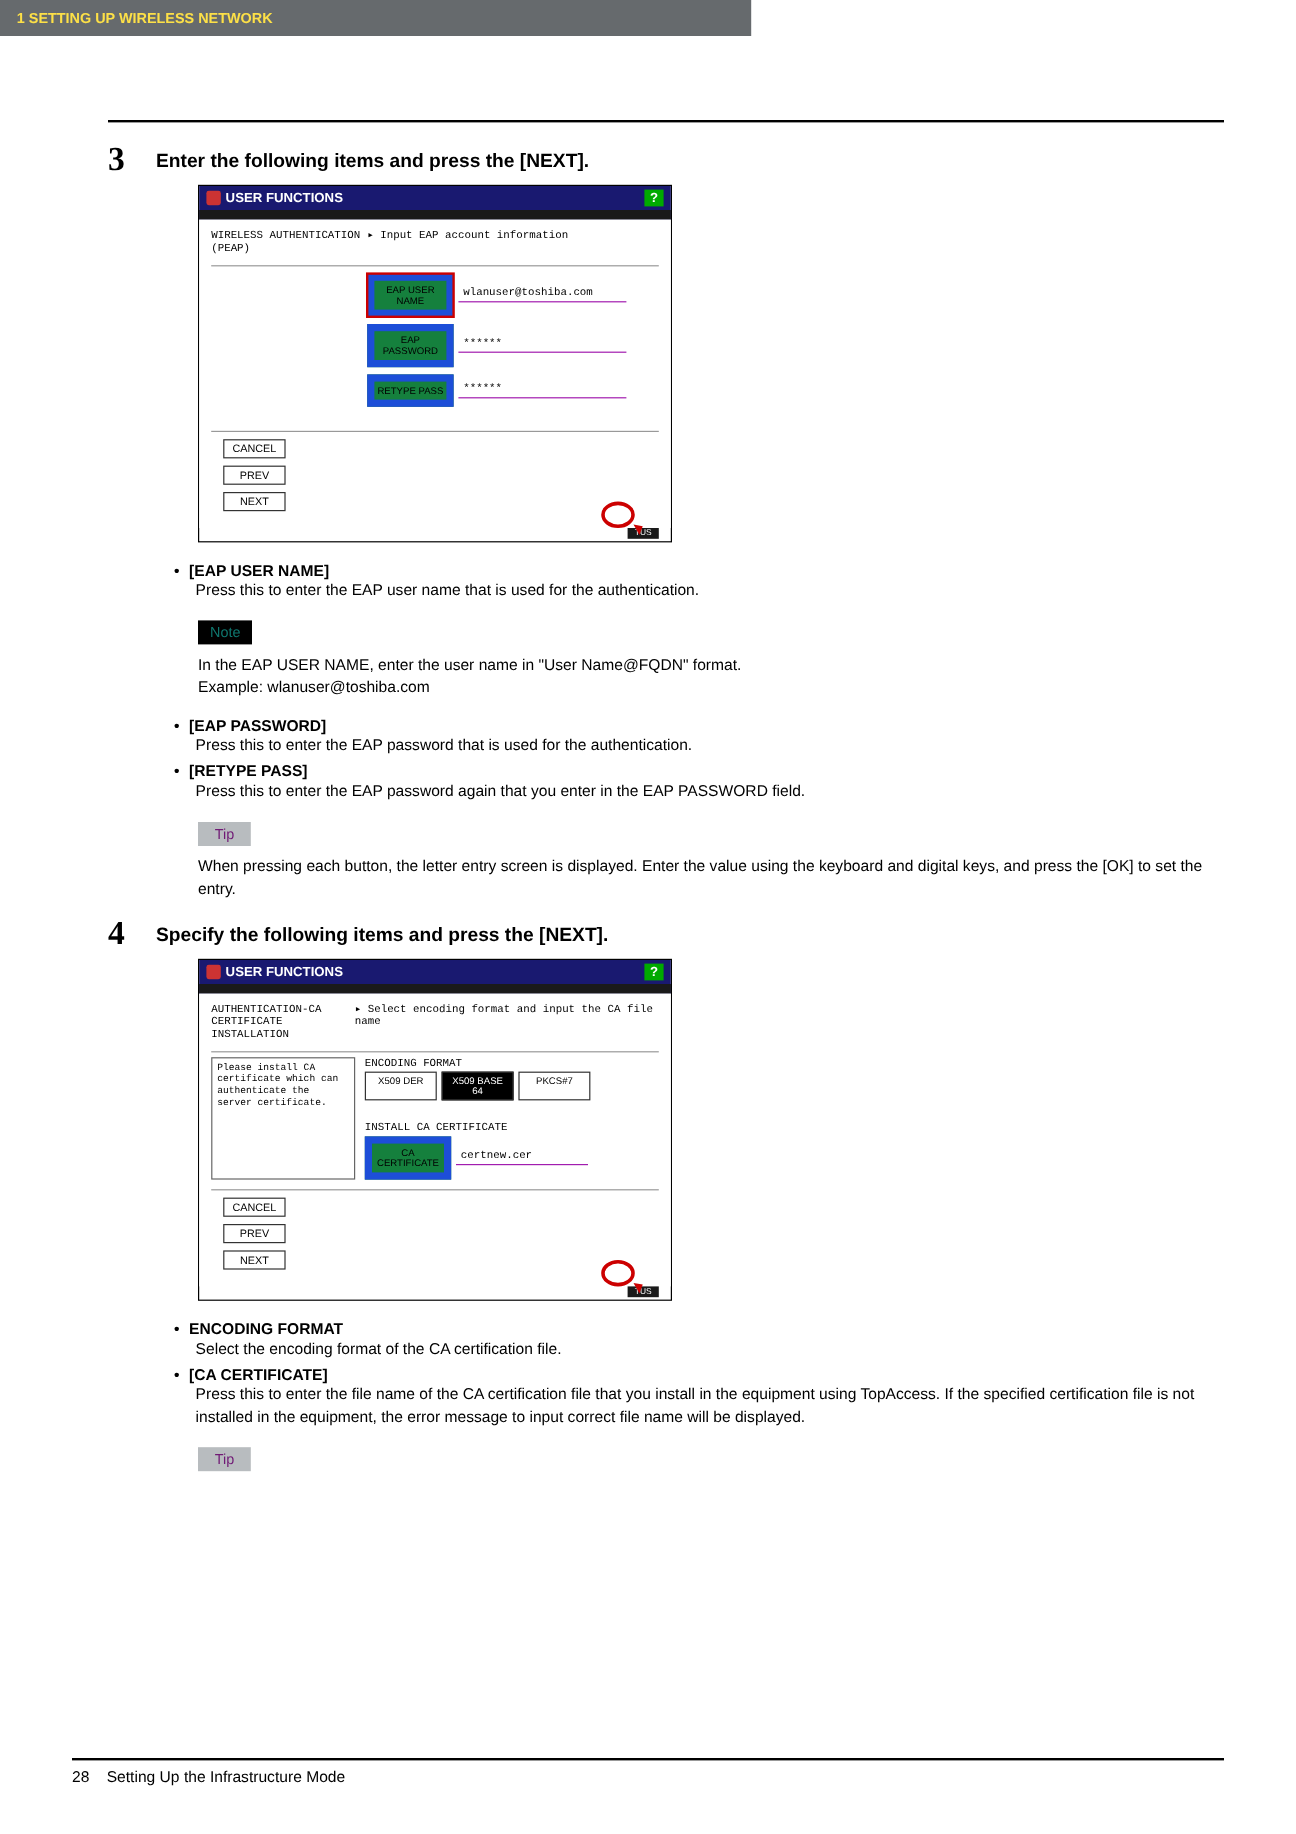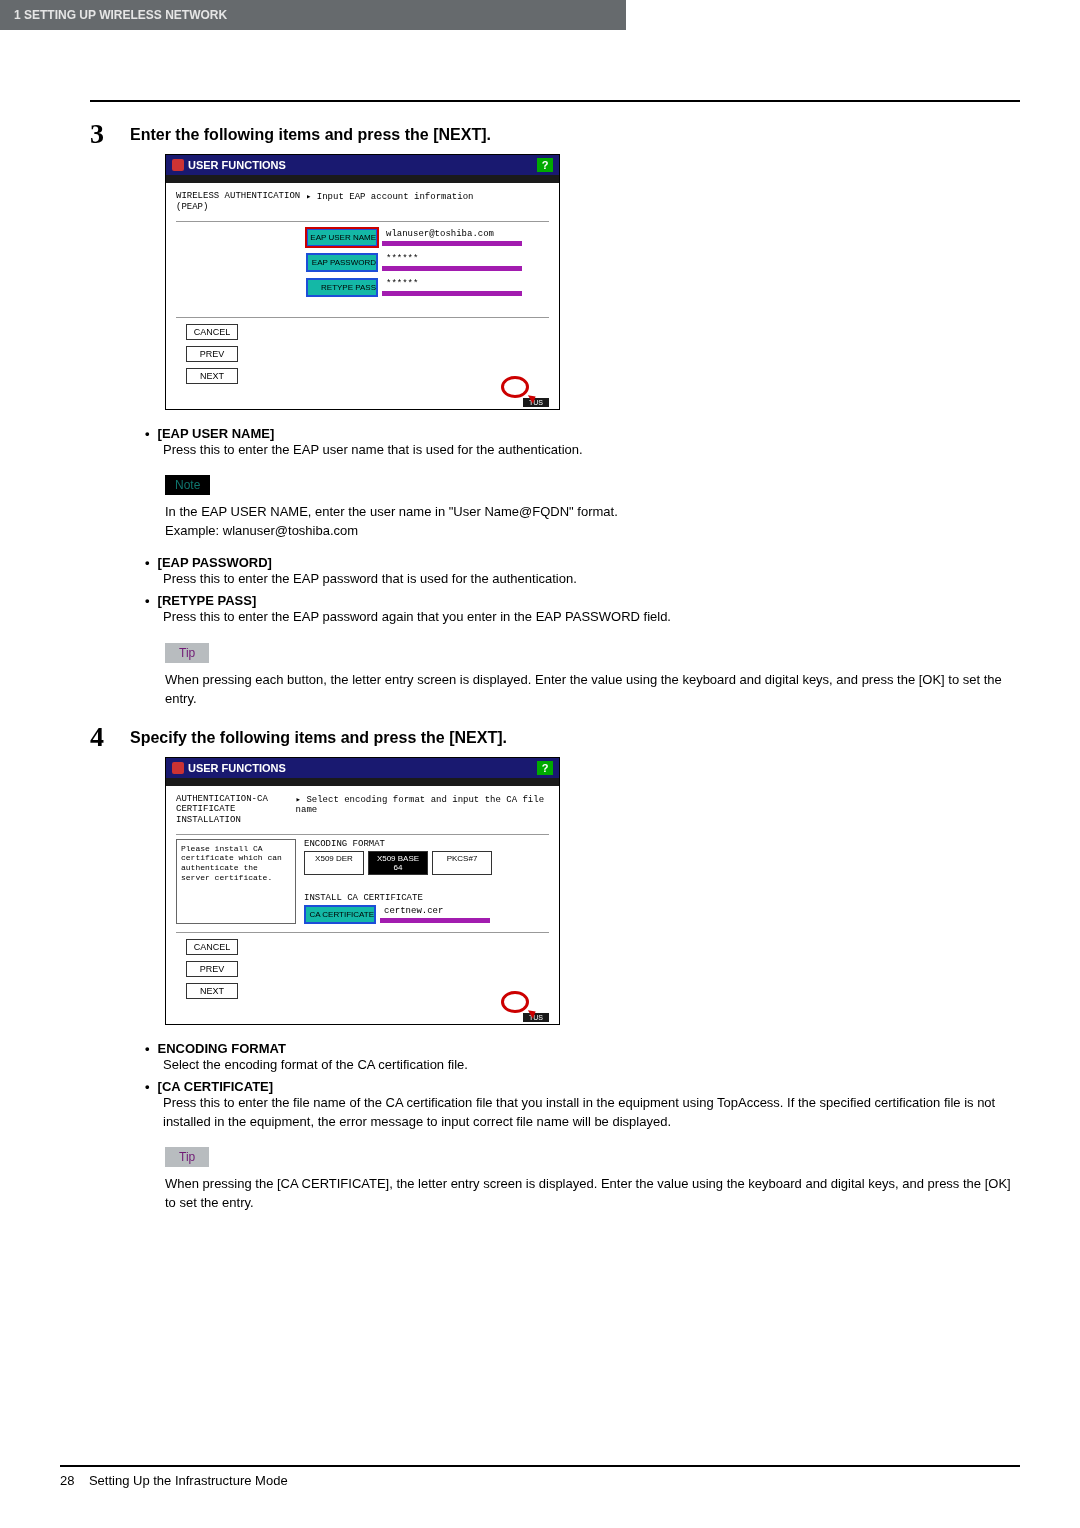--- a/index.html
+++ b/index.html
@@ -6,21 +6,21 @@
   body {
     font-family: Arial, Helvetica, sans-serif;
     width: 1080px;
     height: 1528px;
     background: #fff;
     color: #000;
     position: relative;
   }
   .header-bar {
     background: #666a6d;
-    color: #e5e5e5;
+    color: #fde047;
     font-size: 12px;
     font-weight: bold;
     padding: 8px 14px;
     width: 58%;
   }
   .content {
     padding: 70px 60px 0 90px;
   }
   .rule {
     height: 2px;
@@ -103,34 +103,34 @@
     font-size: 9px;
   }
   .field-row {
     display: flex;
     align-items: center;
     margin-left: 130px;
     margin-bottom: 6px;
     gap: 4px;
   }
   .field-btn {
-    border: 2px solid #1d4ed8;
+    border: 6px solid #1d4ed8;
     padding: 3px 0;
     width: 72px;
-    text-align: right;
+    text-align: center;
     font-family: Arial, sans-serif;
     font-size: 8px;
-    background: #14b8a6;
+    background: #15803d;
   }
   .field-btn.highlight {
     outline: 2px solid #c00;
     outline-offset: -1px;
   }
   .field-val {
-    border-bottom: 5px solid #a21caf;
+    border-bottom: 1px solid #a21caf;
     padding: 0 4px 2px;
     width: 140px;
     font-size: 9px;
   }
   .ss-bottom {
     display: flex;
     justify-content: flex-end;
     gap: 6px;
     padding: 6px 10px 6px;
     position: relative;
@@ -417,21 +417,20 @@
     <li>
       <div class="bullet-row">
           <span class="bullet-dot">•</span>
           <span class="bullet-title">[CA CERTIFICATE]</span>
         </div>
       <div class="bullet-desc">Press this to enter the file name of the CA certification file that you install in the equipment using TopAccess.  If the specified certification file is not installed in the equipment, the error message to input correct file name will be displayed.</div>
     </li>
   </ul>
 
   <div class="tip-box">Tip</div>
-  <div class="tip-text">When pressing the [CA CERTIFICATE], the letter entry screen is displayed. Enter the value using the keyboard and digital keys, and press the [OK] to set the entry.</div>
 
 </div>
 
 <div class="footer">
   <div class="footer-rule"></div>
   <div class="footer-text">
     <span>28</span>&nbsp;&nbsp;&nbsp;&nbsp;<span>Setting Up the Infrastructure Mode</span>
   </div>
 </div>
 

